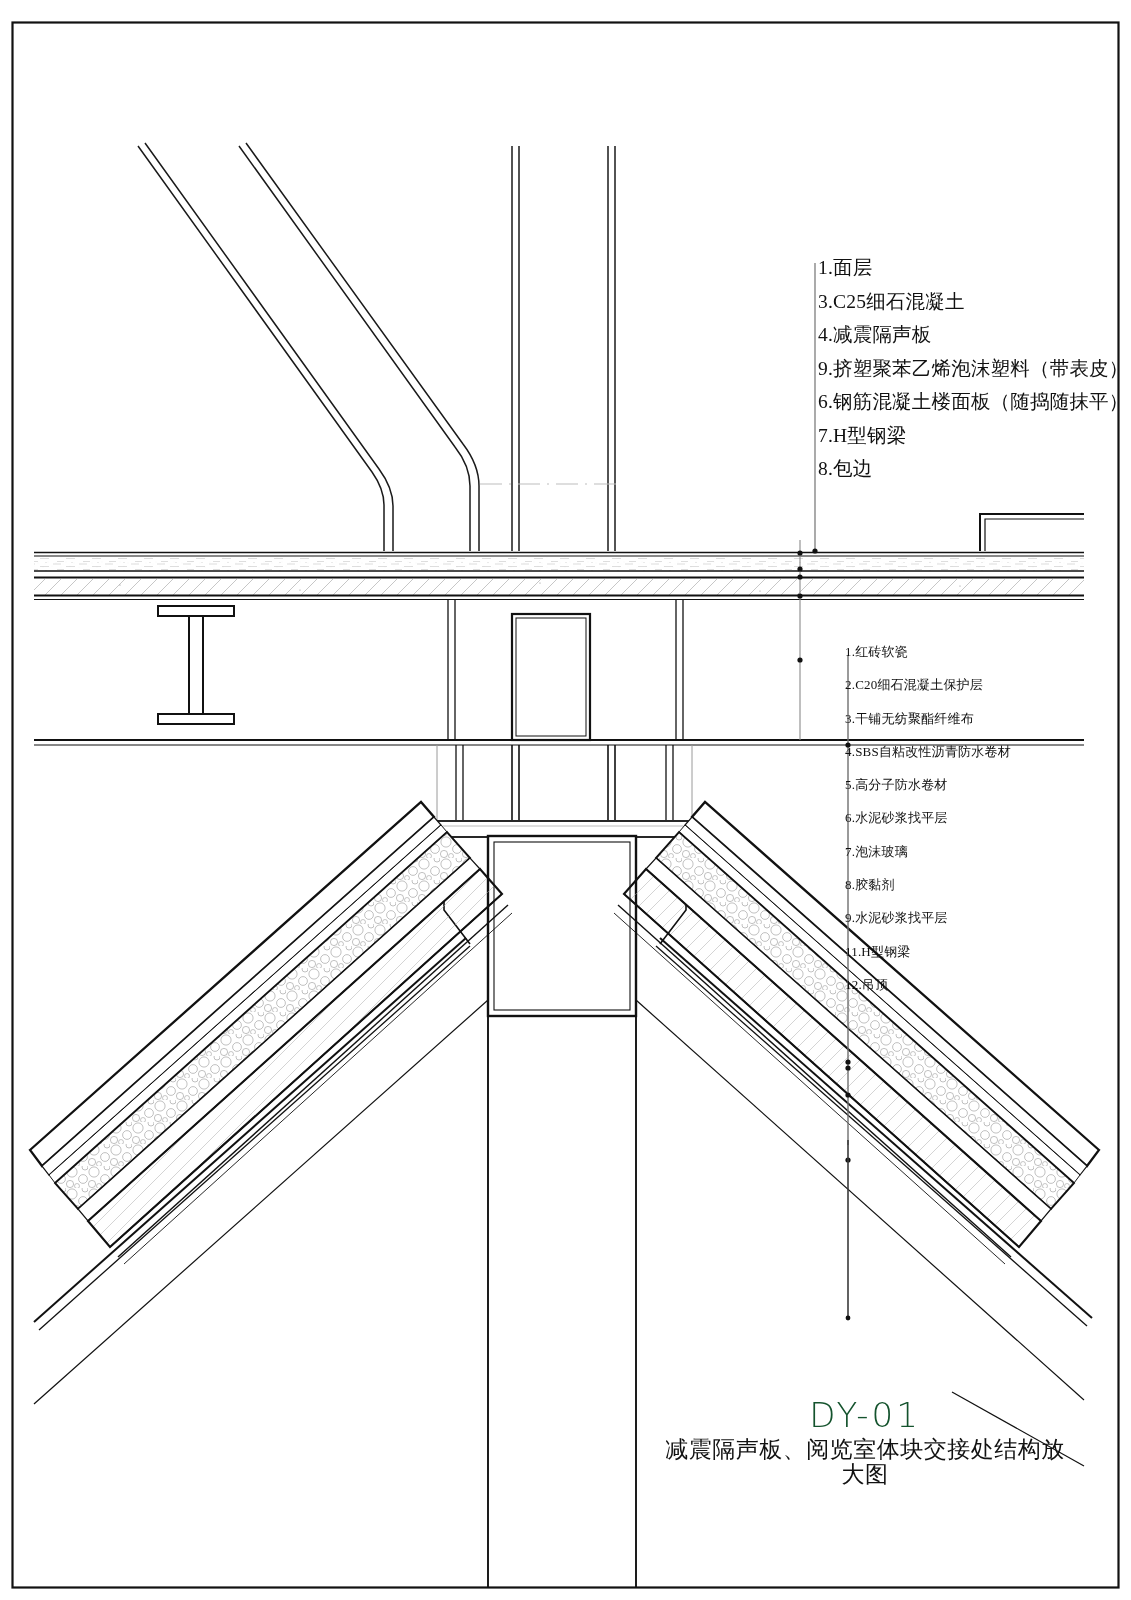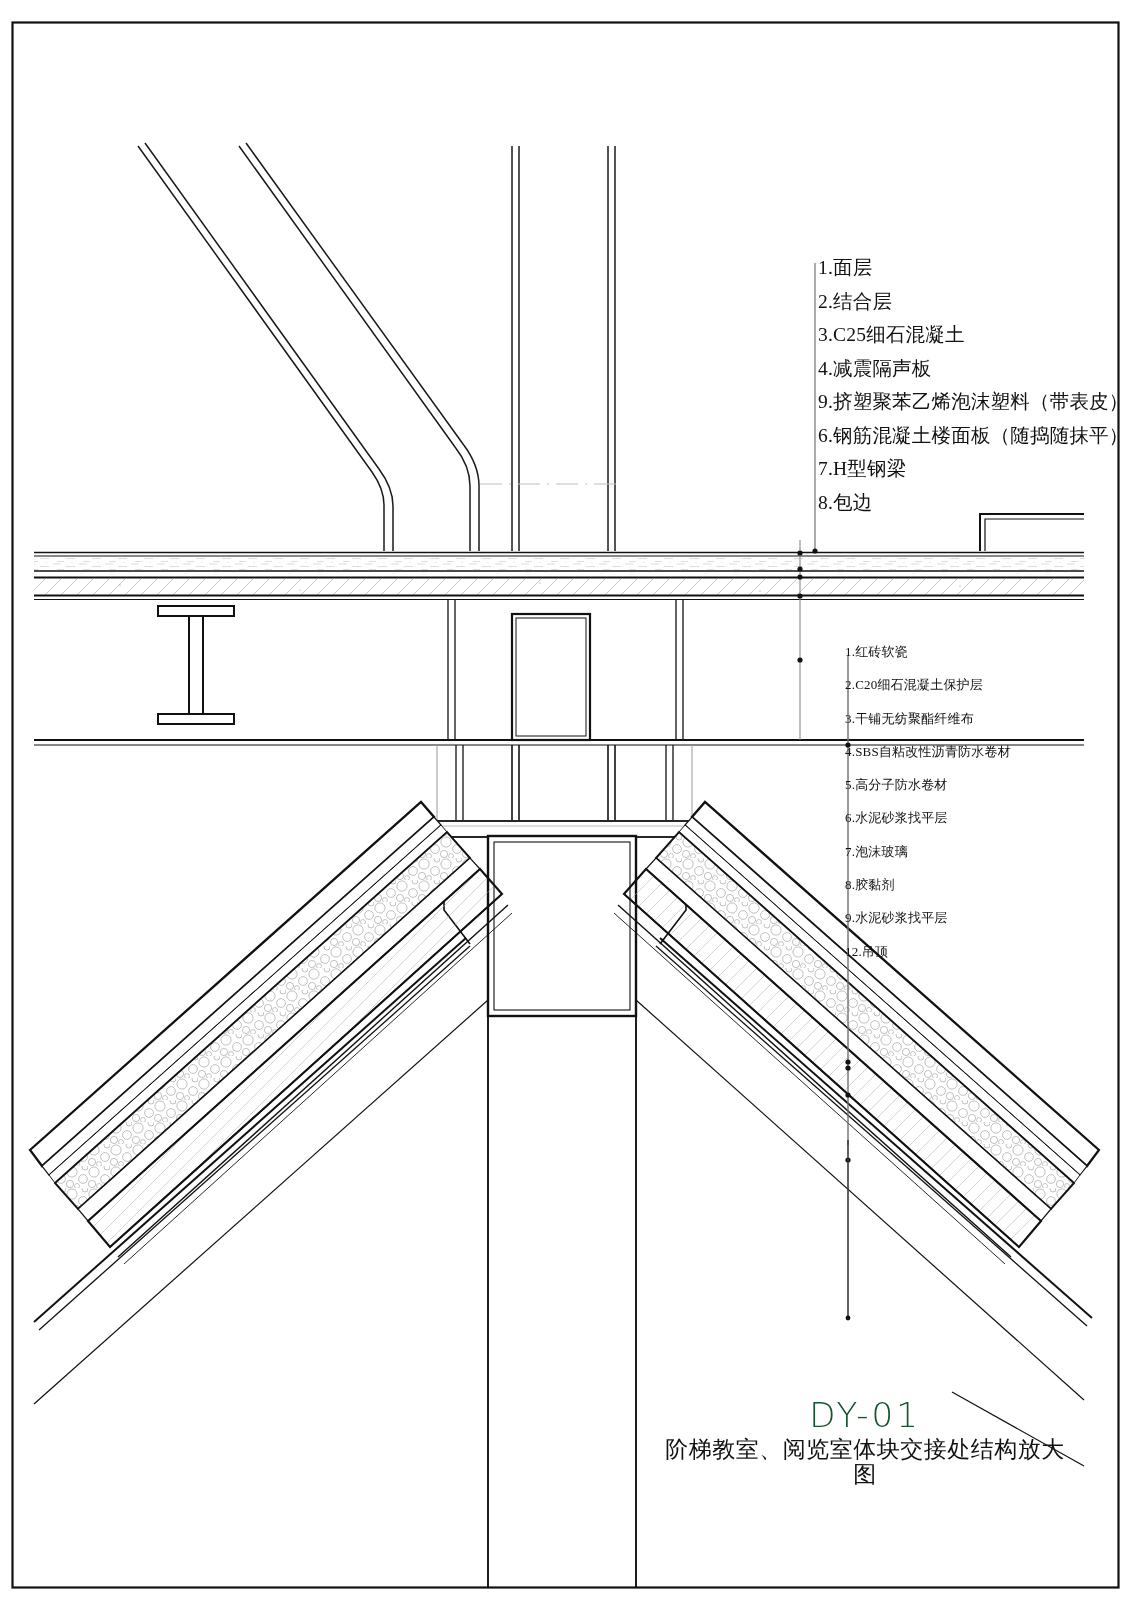--- a/index.html
+++ b/index.html
@@ -309,40 +309,40 @@
       <circle cx="848" cy="1318" r="2.4" fill="#111"></circle>
     </g>
 
     <g>
       <line x1="952" y1="1392" x2="1084" y2="1466" stroke="#111" stroke-width="1.2"></line>
     </g>
   </svg>
 
   <div class="legend" id="legend-floor">
     <span class="litem">1.面层</span>
-    <span class="litem">2.结合层</span>
     <span class="litem">3.C25细石混凝土</span>
     <span class="litem">4.减震隔声板</span>
     <span class="litem">9.挤塑聚苯乙烯泡沫塑料（带表皮）</span>
     <span class="litem">6.钢筋混凝土楼面板（随捣随抹平）</span>
     <span class="litem">7.H型钢梁</span>
     <span class="litem">8.包边</span>
   </div>
 
   <div class="legend" id="legend-roof">
     <span class="litem">1.红砖软瓷</span>
     <span class="litem">2.C20细石混凝土保护层</span>
     <span class="litem">3.干铺无纺聚酯纤维布</span>
     <span class="litem">4.SBS自粘改性沥青防水卷材</span>
     <span class="litem">5.高分子防水卷材</span>
     <span class="litem">6.水泥砂浆找平层</span>
     <span class="litem">7.泡沫玻璃</span>
     <span class="litem">8.胶黏剂</span>
     <span class="litem">9.水泥砂浆找平层</span>
+    <span class="litem">11.H型钢梁</span>
     <span class="litem">12.吊顶</span>
   </div>
 
   <div id="title-block">
     <div id="drawing-code">DY-01</div>
-    <div id="drawing-title">阶梯教室、阅览室体块交接处结构放大图</div>
+    <div id="drawing-title">减震隔声板、阅览室体块交接处结构放大图</div>
   </div>
 
 </div>
 
 </body></html>

